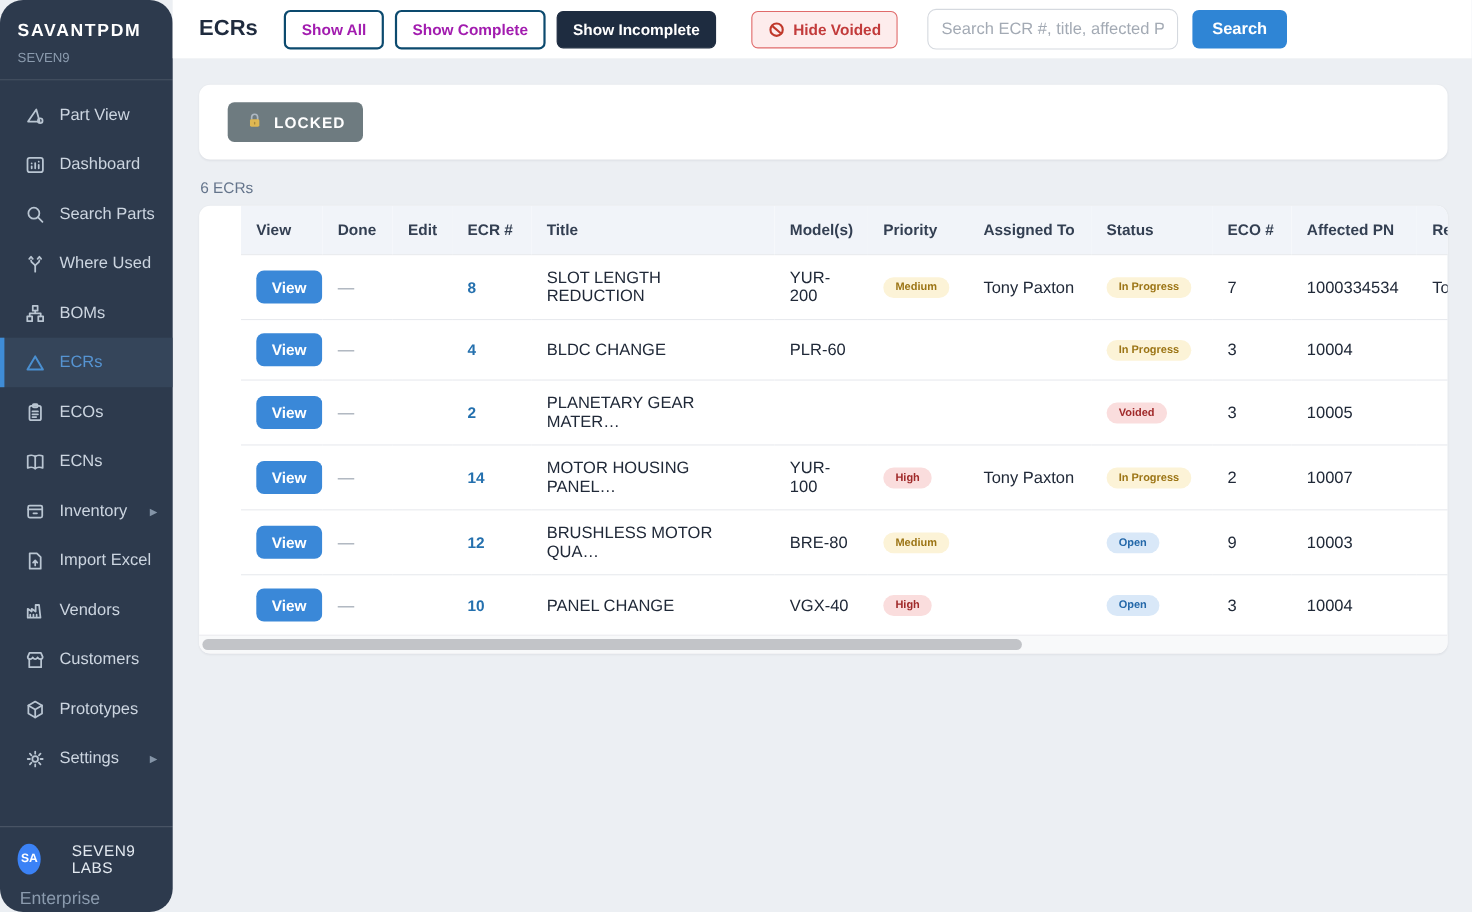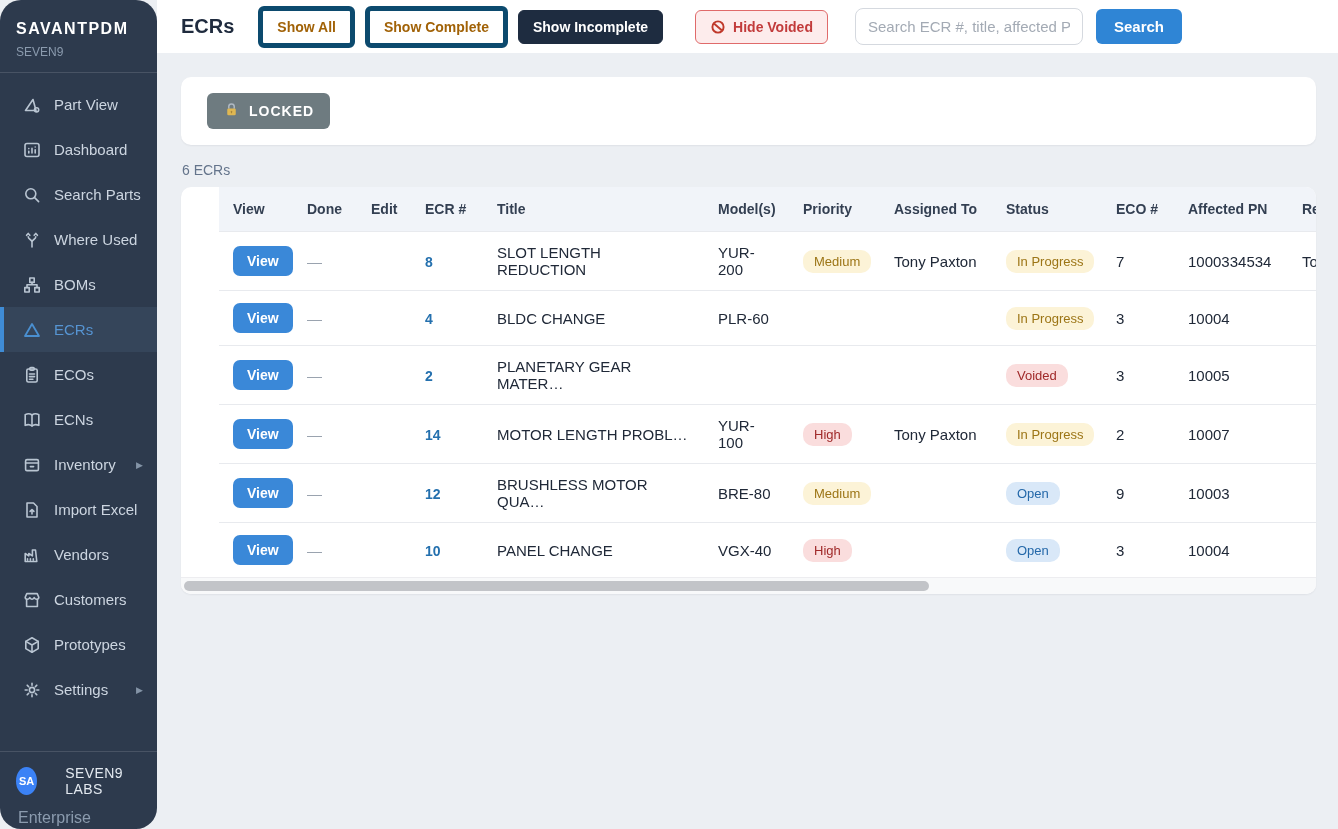--- a/index.html
+++ b/index.html
@@ -27,21 +27,21 @@
             font-size:11px; font-weight:bold; display:flex; align-items:center; justify-content:center; }
   .org-name { font-size:14px; color:#e3e9f0; letter-spacing:.4px; }
   .plan { font-size:16px; color:#8b9bae; margin-top:12px; padding-left:2px; }
   
   .main { flex:1; min-width:0; display:flex; flex-direction:column; }
   .topbar { background:#fff; height:53px; flex-shrink:0; display:flex; align-items:center;
             padding:0 24px; gap:10px; }
   .page-title { font-size:20px; font-weight:bold; color:#1f2b3e; margin-right:14px; }
   .btn { border-radius:6px; font-size:14px; font-weight:600; padding:8px 14px; cursor:pointer;
          font-family:"Liberation Sans", sans-serif; }
-  .btn-default { background:#fff; border:5px solid #0c4a6e; color:#a16207; }
+  .btn-default { background:#fff; border:2px solid #0c4a6e; color:#a21caf; }
   .btn-active  { background:#1e2c40; border:1px solid #1e2c40; color:#fff; }
   .btn-danger  { background:#fdecec; border:1.5px solid #e06a6a; color:#c23b3b;
                  display:inline-flex; align-items:flex-start; gap:7px; margin-left:22px; }
   .search-input { margin-left:17px; width:228px; padding:9px 12px; border:1px solid #d5d9df;
                   border-radius:8px; font-size:15px; color:#374151; outline:none;
                   font-family:"Liberation Sans", sans-serif; }
   .search-input::placeholder { color:#a3aab4; }
   .btn-search { margin-left:3px; background:#2f85d5; border:none; color:#fff; padding:9px 18px;
                 border-radius:6px; font-size:15px; font-weight:600; cursor:pointer;
                 font-family:"Liberation Sans", sans-serif; }
@@ -56,21 +56,21 @@
   table { border-collapse:collapse; width:1200px; table-layout:fixed; }
   thead th { background:#f1f4f9; text-align:left; font-size:14px; color:#333f52; font-weight:bold;
              padding:14px; white-space:nowrap; overflow:hidden; }
   tbody td { padding:12px 14px; border-top:1px solid #e8eaee; font-size:15px; color:#202938;
              vertical-align:middle; overflow:hidden; white-space:nowrap; }
   td.wrap { white-space:normal; }
   .btn-view { background:#3a88d8; color:#fff; border:none; border-radius:7px; padding:7px 14px;
               font-size:14px; font-weight:600; cursor:pointer; font-family:"Liberation Sans", sans-serif; }
   .dash { color:#9aa3af; }
   .ecr-link { color:#2470ae; font-weight:bold; font-size:14px; text-decoration:none; cursor:pointer; }
-  .pill { display:inline-block; padding:4px 11px; border-radius:10px; font-size:13px; font-weight:normal; }
+  .pill { display:inline-block; padding:4px 11px; border-radius:10px; font-size:10px; font-weight:bold; }
   .pill-amber { background:#fcf3d7; color:#9c7516; }
   .pill-red   { background:#fadddd; color:#a02a2a; }
   .pill-blue  { background:#d9e8f8; color:#2468a9; }
   .hscroll { height:17px; background:#f8f9fa; border-top:1px solid #ededf0; position:relative; }
   .hscroll-thumb { position:absolute; left:3px; top:3px; height:10px; width:745px;
                    background:#c2c4c8; border-radius:6px; cursor:pointer; }
 </style>
 </head>
 <body>
 
@@ -331,21 +331,21 @@
                 <td><span class="pill pill-red">Voided</span></td>
                 <td>3</td>
                 <td>10005</td>
                 <td></td>
               </tr>
               <tr>
                 <td><button class="btn-view">View</button></td>
                 <td><span class="dash">—</span></td>
                 <td></td>
                 <td><a class="ecr-link">14</a></td>
-                <td class="wrap">MOTOR LENGTH PROBL…</td>
+                <td class="wrap">MOTOR HOUSING PANEL…</td>
                 <td class="wrap">YUR-100</td>
                 <td><span class="pill pill-red">High</span></td>
                 <td>Tony Paxton</td>
                 <td><span class="pill pill-amber">In Progress</span></td>
                 <td>2</td>
                 <td>10007</td>
                 <td></td>
               </tr>
               <tr>
                 <td><button class="btn-view">View</button></td>

